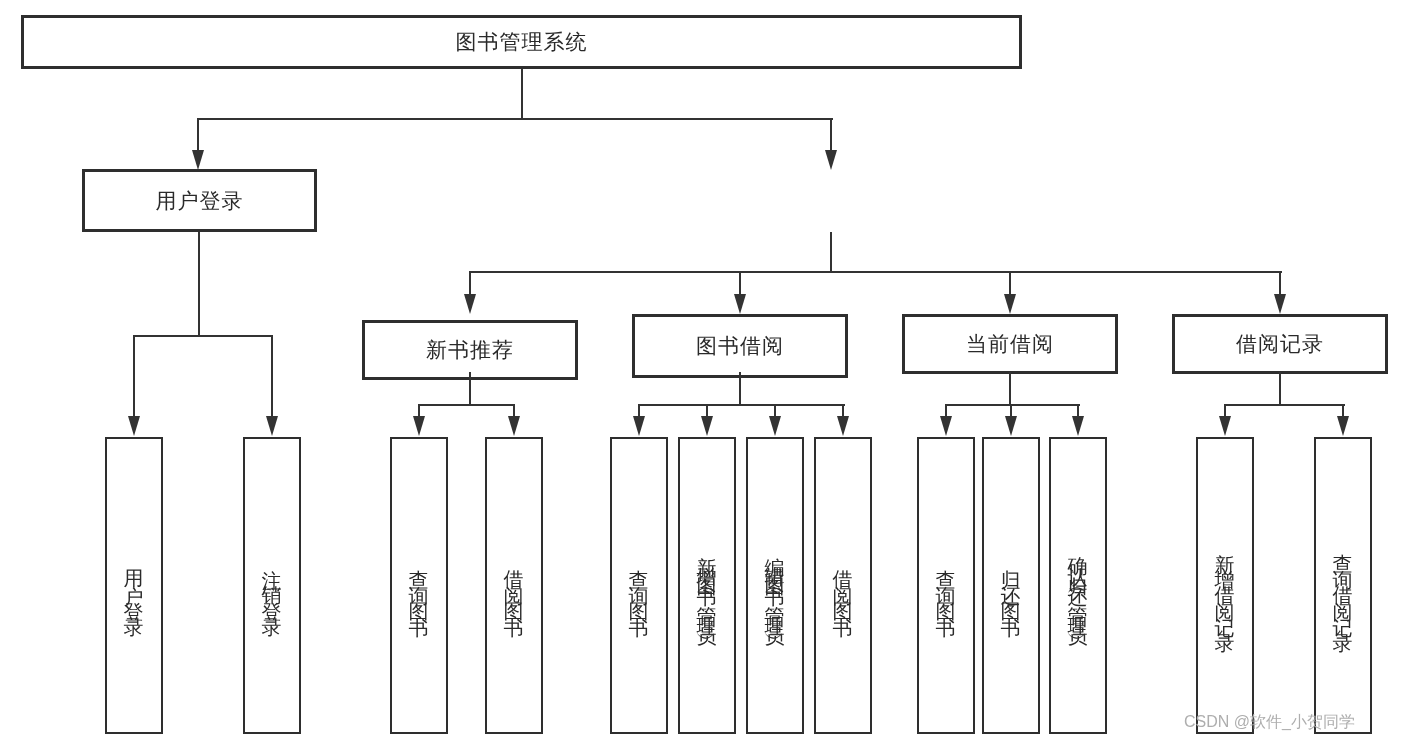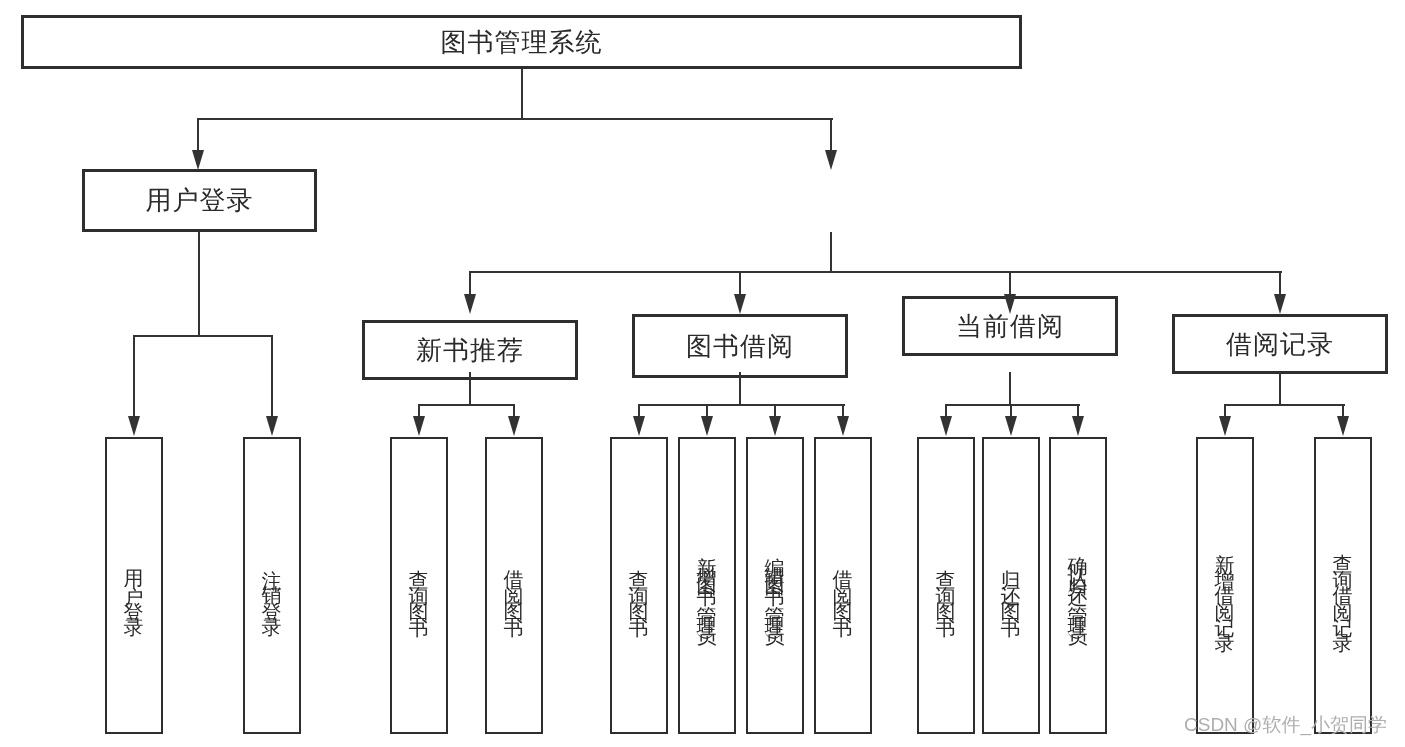--- a/index.html
+++ b/index.html
@@ -11,21 +11,21 @@
     color:#2a2a2a;
     overflow:hidden;
   }
   .node{
     position:absolute;
     box-sizing:border-box;
     background:#ffffff;
     border:3px solid #2e2e2e;
     display:flex;align-items:center;justify-content:center;
   }
-  .node.h{font-size:26px;letter-spacing:1px;justify-content:center;}
+  .node.h{font-size:21px;letter-spacing:1px;justify-content:center;}
   .node.v{border-width:2px;}
   .node.v .vtext{
     writing-mode:vertical-rl;
     text-orientation:mixed;
     font-size:20px;
     letter-spacing:16px;
     line-height:1;
   }
   .node.v.long .vtext{letter-spacing:10px;}
   .hline,.vline{position:absolute;background:#333333;}
@@ -33,21 +33,21 @@
   .vline{width:2px;}
   .arrow{
     position:absolute;width:0;height:0;
     border-left:6px solid transparent;
     border-right:6px solid transparent;
     border-top:20px solid #333333;
   }
   .watermark{
     position:absolute;
     left:1184px;top:712px;
-    font-size:19px;
+    font-size:16px;
     color:#aeaeae;
     z-index:5;
     white-space:nowrap;
   }
 </style>
 </head>
 <body>
 
 <div class="canvas">
 
@@ -58,21 +58,21 @@
   <div class="node h" style="left:82px;top:169px;width:235px;height:63px;">
     <span>用户登录</span>
   </div>
 
   <div class="node h" style="left:362px;top:314px;width:216px;height:60px;margin-top:6px;">
     <span>新书推荐</span>
   </div>
   <div class="node h" style="left:632px;top:314px;width:216px;height:64px;">
     <span>图书借阅</span>
   </div>
-  <div class="node h" style="left:902px;top:296px;width:216px;height:60px;">
+  <div class="node h" style="left:902px;top:314px;width:216px;height:60px;">
     <span>当前借阅</span>
   </div>
   <div class="node h" style="left:1172px;top:314px;width:216px;height:60px;">
     <span>借阅记录</span>
   </div>
 
   <div class="node v" style="left:105px;top:437px;width:58px;height:297px;">
     <span class="vtext">用户登录</span>
   </div>
   <div class="node v" style="left:243px;top:437px;width:58px;height:297px;">

